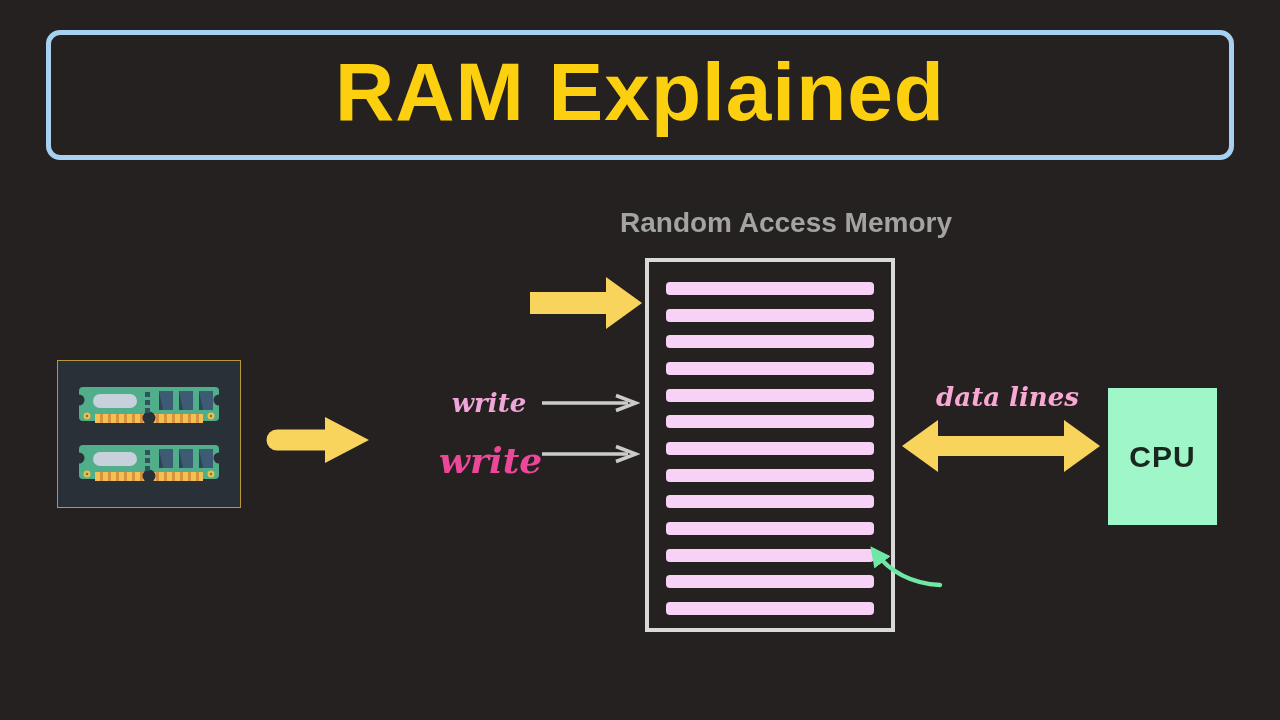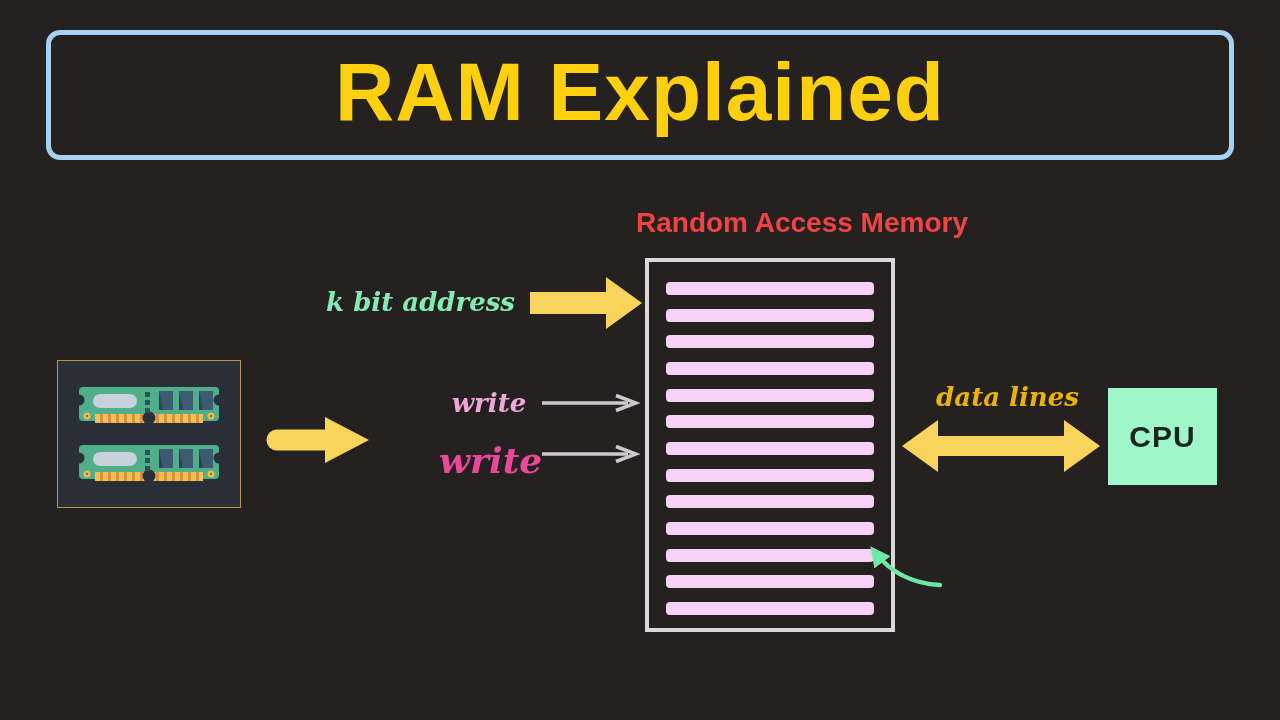--- a/index.html
+++ b/index.html
@@ -28,24 +28,24 @@
     font-weight: bold;
     letter-spacing: 1px;
     margin: 0;
     line-height: 1;
     padding-bottom: 6px;
   }
 
   
   .ram-heading {
     position: absolute;
-    left: 602px; top: 207px;
+    left: 586px; top: 207px;
     width: 400px;
     text-align: center;
-    color: #ef4444;
+    color: #a3a3a3;
     font-size: 28px;
     font-weight: bold;
   }
 
   
   .memory-box {
     position: absolute;
     left: 645px; top: 258px;
     width: 250px; height: 374px;
     border: 4px solid #D9D9D9;
@@ -65,21 +65,21 @@
   .serif-label {
     position: absolute;
     font-family: "DejaVu Serif", serif;
     font-style: italic;
     font-weight: bold;
     white-space: nowrap;
   }
   .addr-label  { left: 310px; top: 287px; width: 205px; text-align: right; color: #85EBB4; font-size: 26px; }
   .read-label  { left: 444px; top: 388px; width: 90px;  text-align: center; color: #F0A6D8; font-size: 26px; }
   .write-label { left: 439px; top: 439px; width: 100px; text-align: center; color: #ec4899; font-size: 36px; }
-  .datalines-label { left: 920px; top: 382px; width: 175px; text-align: center; color: #eab308; font-size: 26px; }
+  .datalines-label { left: 920px; top: 382px; width: 175px; text-align: center; color: #f9a8d4; font-size: 26px; }
   .words-label { left: 935px; top: 583px; width: 190px; text-align: center; color: #85EBB4; font-size: 36px; }
   .words-label sup { font-size: 22px; }
   .words-rest { margin-left: 10px; }
 
   
   .arrow-svg { position: absolute; display: block; }
   .addr-arrow   { left: 530px; top: 277px; }
   .read-arrow   { left: 540px; top: 393px; }
   .write-arrow  { left: 540px; top: 444px; }
   .big-arrow    { left: 263px; top: 412px; }
@@ -93,21 +93,21 @@
     width: 184px; height: 148px;
     background: #2A3037;
     border: 1px solid #B9983A;
     box-sizing: border-box;
   }
 
   
   .cpu-box {
     position: absolute;
     left: 1108px; top: 388px;
-    width: 109px; height: 97px;
+    width: 109px; height: 137px;
     background: #9FF6C9;
     display: flex; align-items: center; justify-content: center;
   }
   .cpu-text {
     color: #1A271F;
     font-size: 30px;
     font-weight: bold;
     letter-spacing: 1px;
   }
 </style>
@@ -131,21 +131,20 @@
       <div class="mem-row" style="background: rgb(248, 210, 246);"></div>
       <div class="mem-row" style="background: rgb(248, 210, 246);"></div>
       <div class="mem-row" style="background: rgb(248, 210, 246);"></div>
       <div class="mem-row" style="background: rgb(248, 210, 246);"></div>
       <div class="mem-row" style="background: rgb(248, 210, 246);"></div>
       <div class="mem-row" style="background: rgb(248, 210, 246);"></div>
       <div class="mem-row" style="background: rgb(248, 210, 246);"></div>
       <div class="mem-row" style="background: rgb(248, 210, 246);"></div>
     </div>
 
-  <div class="serif-label addr-label">k bit address</div>
   <svg class="arrow-svg addr-arrow" width="112" height="52" viewBox="0 0 112 52">
     <polygon points="0,15 76,15 76,0 112,26 76,52 76,37 0,37" fill="#F8D45C"></polygon>
   </svg>
 
   <div class="serif-label read-label">write</div>
   <svg class="arrow-svg read-arrow" width="100" height="20" viewBox="0 0 100 20">
     <line x1="2" y1="10" x2="88" y2="10" stroke="#CCCBCB" stroke-width="3.5"></line>
     <polyline points="76,2.5 96,10 76,17.5" fill="none" stroke="#CCCBCB" stroke-width="3.5"></polyline>
   </svg>
 

